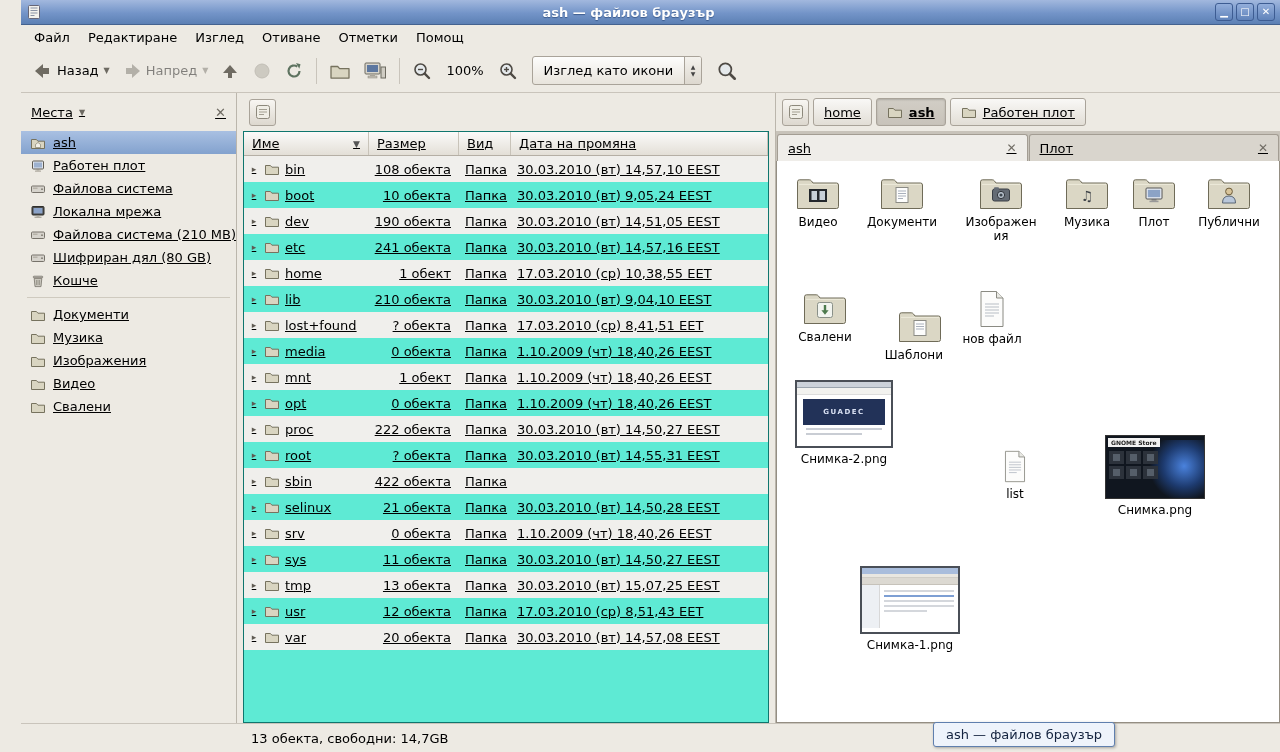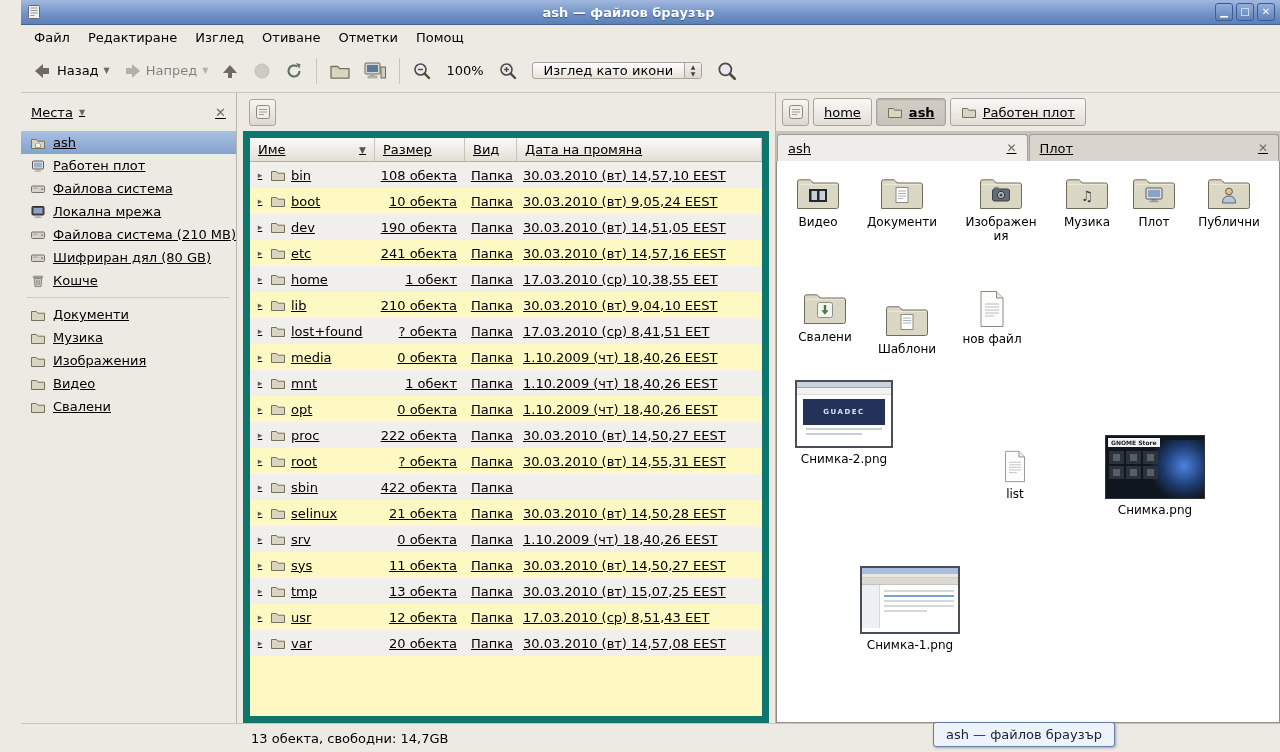--- a/index.html
+++ b/index.html
@@ -20,21 +20,21 @@
   .menu-item { display:flex; align-items:center; padding:0 9px; }
 
   
   .toolbar { height:44px; flex:0 0 44px; display:flex; align-items:center; padding:0 6px; background:#edeae3; border-bottom:1px solid #c9c4bb; }
   .tbtn { display:flex; align-items:center; gap:4px; padding:5px 6px; border-radius:3px; }
   .tbtn.disabled { opacity:.45; }
   .tlabel { font-size:13px; }
   .chev { font-size:8px; color:#6d6a62; margin-left:1px; }
   .tool-sep { width:1px; height:26px; background:#c9c4bb; margin:0 6px; }
   .zoom-level { padding:0 8px; }
-  .combo { display:flex; align-items:center; border:1px solid #a9a399; border-radius:3px; background:linear-gradient(#fdfdfc,#e8e4dc); height:17px; margin-left:8px; overflow:hidden; }
+  .combo { display:flex; align-items:center; border:1px solid #a9a399; border-radius:3px; background:linear-gradient(#fdfdfc,#e8e4dc); height:29px; margin-left:8px; overflow:hidden; }
   .combo-label { padding:0 11px; }
   .combo-spin { width:17px; align-self:stretch; border-left:1px solid #a9a399; display:flex; flex-direction:column; align-items:center; justify-content:center; font-size:6px; color:#444; line-height:1.1; background:linear-gradient(#f4f2ed,#ddd8cf); }
   .ic { display:inline-flex; line-height:0; }
 
   
   .main { flex:1 1 auto; display:flex; overflow:hidden;text-decoration:underline; }
 
   .sidebar { width:216px; flex:0 0 216px; display:flex; flex-direction:column; background:#edeae3; border-right:1px solid #bbb6ac; }
   .sidebar-header { height:38px; flex:0 0 38px; display:flex; align-items:center; padding:0 10px; gap:5px; }
   .side-close { margin-left:auto; color:#6f6b63; font-size:13px; }
@@ -42,21 +42,21 @@
   .side-item { display:flex; align-items:center; gap:7px; height:23px; padding:0 6px 0 9px; white-space:nowrap; }
   .side-item.selected { background:linear-gradient(#a9c0e2,#83a2ce); }
   .side-sep { height:1px; background:#cfcabf; margin:5px 6px; }
 
   .v-split { width:6px; flex:0 0 6px; background:#edeae3; }
 
   
   .tree-pane { width:526px; flex:0 0 526px; display:flex; flex-direction:column; background:#edeae3; }
   .pane-top { height:38px; flex:0 0 38px; display:flex; align-items:center; padding:0 6px; gap:4px; }
   .mini-btn { width:27px; height:27px; border:1px solid #a9a399; border-radius:3px; background:linear-gradient(#f8f6f2,#ddd8cf); display:flex; align-items:center; justify-content:center; }
-  .tree-wrap { flex:1; border:7px solid #0f766e; background:#fef9c3; display:flex; flex-direction:column; overflow:hidden; }
+  .tree-wrap { flex:1; border:1px solid #0f766e; background:#5eead4; display:flex; flex-direction:column; overflow:hidden; }
   .tree-header { display:flex; height:24px; flex:0 0 24px; background:linear-gradient(#fbfaf9,#e3dfd7); border-bottom:1px solid #b5afa5; }
   .th { display:flex; align-items:center; padding:0 8px; border-right:1px solid #c8c3b9; overflow:hidden; white-space:nowrap; }
   .th .sort { margin-left:auto; font-size:9px; color:#555; padding-left:6px; }
   .tw-name { width:125px; flex:0 0 125px; }
   .tw-size { width:90px; flex:0 0 90px; }
   .tw-type { width:52px; flex:0 0 52px; }
   .tw-date { flex:1; }
   .tree-rows { flex:1; overflow:hidden; }
   .tree-row { display:flex; align-items:center; height:26px; white-space:nowrap; }
   .tree-row.alt { background:#f0efec; }
@@ -774,21 +774,21 @@
               <svg width="46" height="36" viewBox="0 0 46 36" xmlns="http://www.w3.org/2000/svg">
                 <path d="M2.5,33.5 V6.8 Q2.5,4.8 4.5,4.8 H14.2 Q15.6,4.8 16.4,5.9 L18,8 H41.5 Q43.5,8 43.5,10 V31.5 Q43.5,33.5 41.5,33.5 Z" fill="#dbd7c5" stroke="#6f6b58"></path>
                 <path d="M4,9.4 H42" stroke="#edeadb"></path>
                 <rect x="15.5" y="12.5" width="15" height="15" rx="2" fill="#f2f4ef" stroke="#8a9088"></rect>
                 <path d="M23,15 v6.5" stroke="#4d7a4d" stroke-width="2.4"></path>
                 <path d="M19.4,20.2 L23,24.8 L26.6,20.2 Z" fill="#4d7a4d"></path>
               </svg>
             </span>
             <div class="lbl">Свалени</div>
           </div>
-          <div class="icell" style="left: 94px; top: 141px; width: 72px;">
+          <div class="icell" style="left: 94px; top: 147px; width: 72px; align-items: flex-end;">
             <span class="ic">
               <svg width="46" height="36" viewBox="0 0 46 36" xmlns="http://www.w3.org/2000/svg">
                 <path d="M2.5,33.5 V6.8 Q2.5,4.8 4.5,4.8 H14.2 Q15.6,4.8 16.4,5.9 L18,8 H41.5 Q43.5,8 43.5,10 V31.5 Q43.5,33.5 41.5,33.5 Z" fill="#dbd7c5" stroke="#6f6b58"></path>
                 <path d="M4,9.4 H42" stroke="#edeadb"></path>
                 <rect x="17" y="12.5" width="12" height="15" fill="#fdfdfc" stroke="#8b8b85"></rect>
                 <path d="M19,16 h8 M19,18.5 h8 M19,21 h8" stroke="#a9b0bc"></path>
               </svg>
             </span>
             <div class="lbl">Шаблони</div>
           </div>

